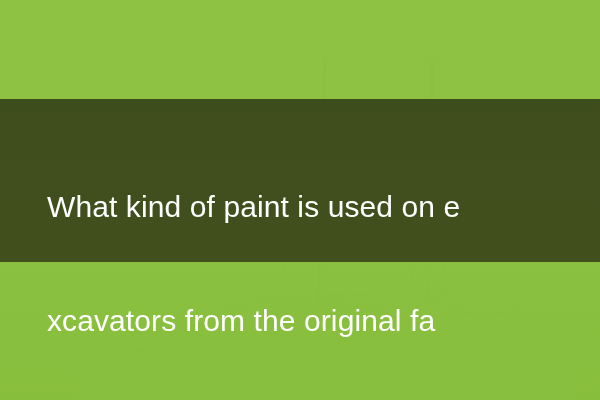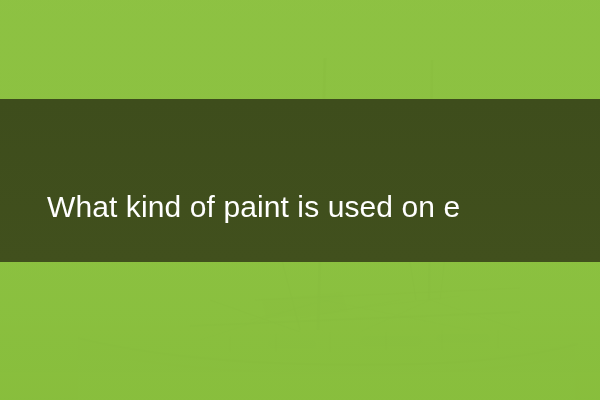--- a/index.html
+++ b/index.html
@@ -159,16 +159,17 @@
     <div class="tint"></div>
     <div class="tint-2"></div>
   </div>
 
   <div class="band">
     <div class="band-inner"></div>
   </div>
 
   <div class="caption">
     <span class="caption-line">What kind of paint is used on e</span>
+    <span class="caption-line">xcavators from the original fa</span>
     
   </div>
 
 </div>
 
 </body></html>

